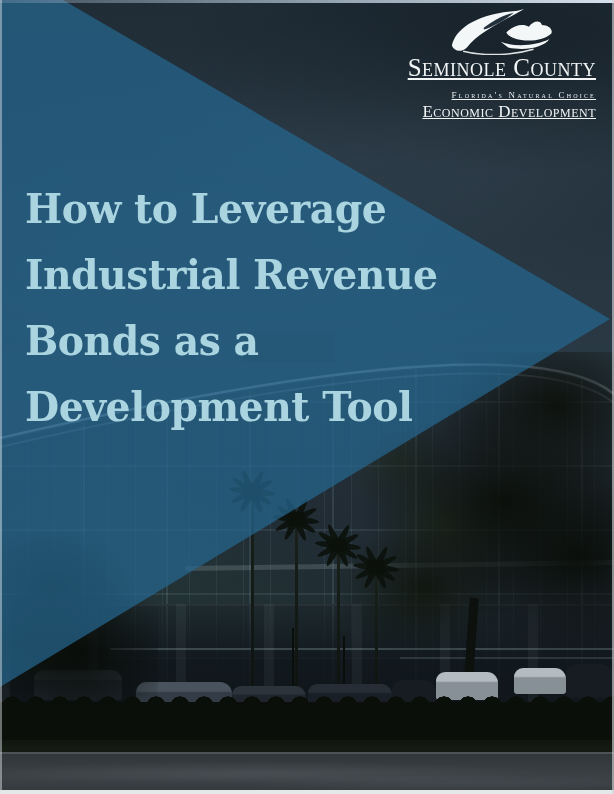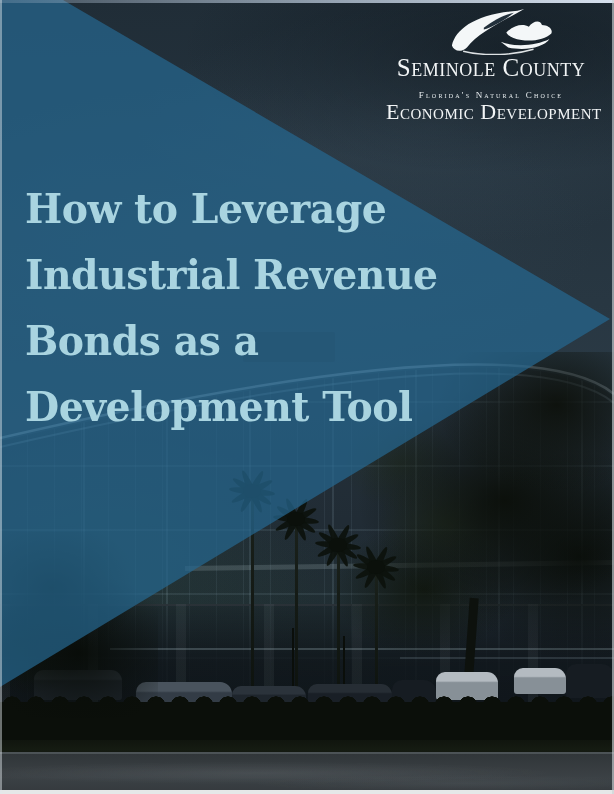--- a/index.html
+++ b/index.html
@@ -103,33 +103,33 @@
   .title{
     position:absolute;z-index:3;left:25px;top:176px;width:440px;margin:0;
     font-family:"DejaVu Serif",serif;font-weight:700;
     font-size:41px;line-height:66px;letter-spacing:-0.5px;
     color:#a9d4e0;transform:scaleX(0.96);transform-origin:left top;
   }
   .title .line{display:block;}
   
   .logo{
     position:absolute;z-index:3;top:8px;right:18px;width:210px;
-    text-align:center;color:#f2f5f6;font-family:"Liberation Serif",serif;
+    text-align:right;color:#f2f5f6;font-family:"Liberation Serif",serif;text-decoration:underline;
   }
   .logo-mark{display:block;margin:0 auto;transform:translateX(5px);}
   .logo-org{
     font-variant:small-caps;font-size:25px;line-height:24px;letter-spacing:0.5px;
     margin-top:1px;white-space:nowrap;
   }
   .logo-tagline{
     font-variant:small-caps;font-size:9px;line-height:10px;letter-spacing:2.2px;
     color:#e9eef0;margin-top:10px;white-space:nowrap;
   }
   .logo-dept{
-    font-variant:small-caps;font-size:22px;line-height:20px;letter-spacing:0.5px;
+    font-variant:small-caps;font-size:17px;line-height:20px;letter-spacing:0.5px;
     margin-top:2px;white-space:nowrap;
   }
   
   .edge{position:absolute;z-index:5;}
   .edge-top{left:0;top:0;width:614px;height:3px;
     background:linear-gradient(90deg, rgba(160,178,198,0.25), rgba(190,205,222,0.75) 55%, #d7e1ee);}
   .edge-bottom{left:0;bottom:0;width:614px;height:4px;background:#e5e8e8;}
   .edge-left{left:0;top:0;width:2px;height:794px;background:rgba(226,233,237,0.45);}
   .edge-right{right:0;top:0;width:2px;height:794px;background:rgba(205,211,213,0.65);}
 </style>

